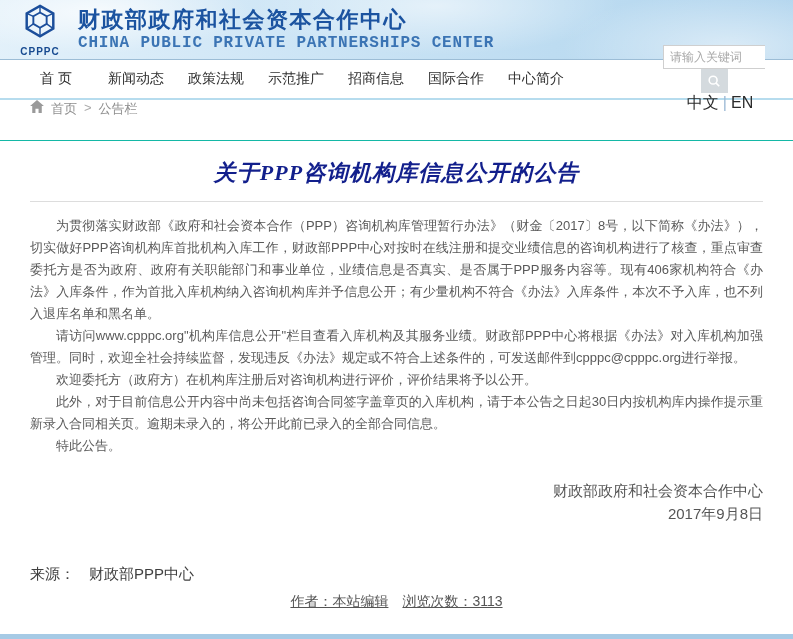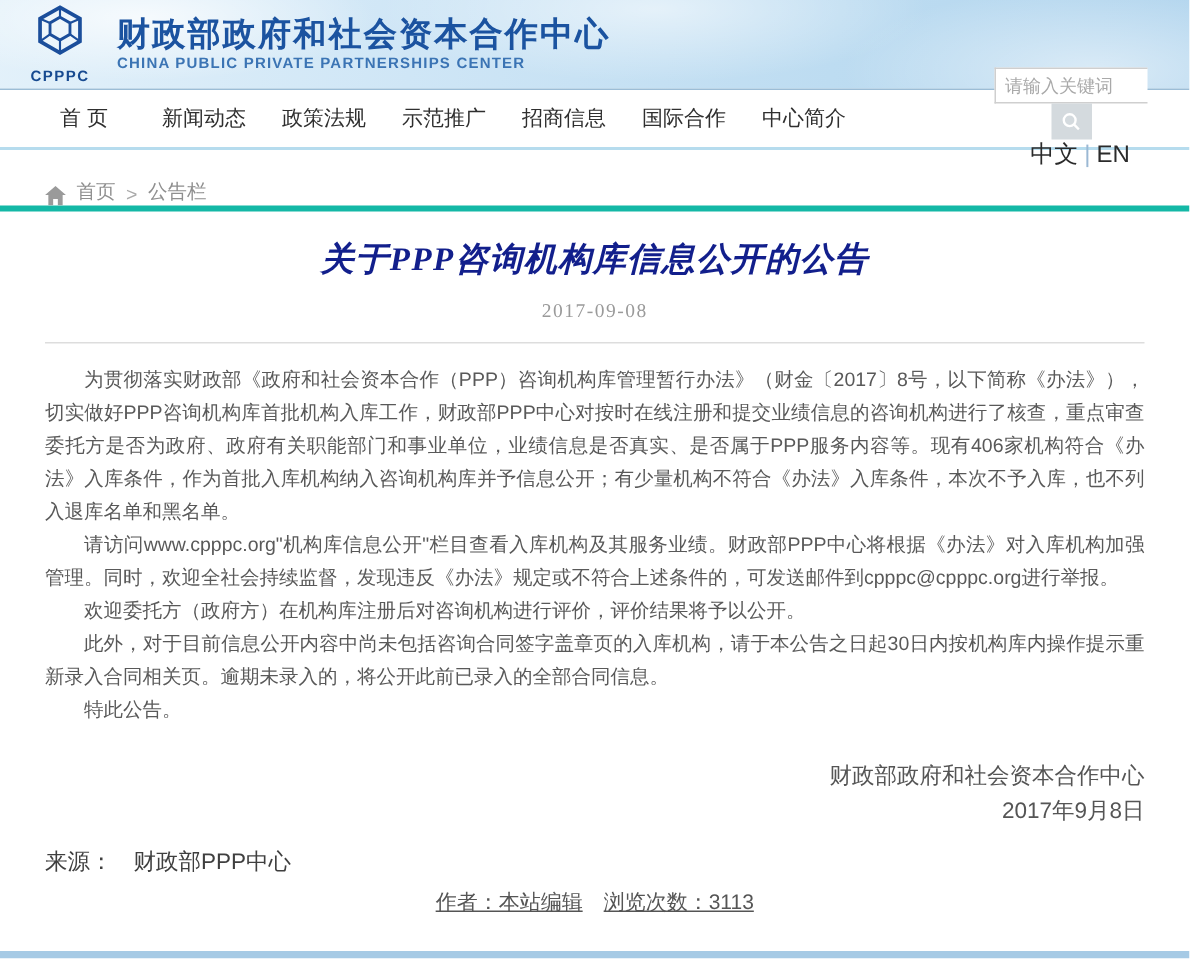--- a/index.html
+++ b/index.html
@@ -26,21 +26,21 @@
   }
   .logo-block { display: flex; flex-direction: column; align-items: center; width: 64px; }
   .logo-abbr { font-size: 10px; font-weight: bold; color: #174a90; letter-spacing: 1px; margin-top: 1px; }
   .brand-block { margin-left: 6px; }
   .brand-title {
     font-size: 22px; font-weight: bold; color: #1b53a0;
     letter-spacing: 1.5px; line-height: 24px;
     font-family: "Liberation Sans", "DejaVu Sans", sans-serif;
   }
   .brand-subtitle {
-    font-size: 10px; font-weight: bold; color: #3b74b4; letter-spacing: .8px; margin-top: 2px;
+    font-size: 16px; font-weight: bold; color: #3b74b4; letter-spacing: .8px; margin-top: 2px; font-family: Liberation Mono, monospace;
   }
   
   .main-nav {
     height: 40px;
     background: #fff;
     border-bottom: 2px solid #b6dcee;
     display: flex;
     align-items: center;
     padding: 0 28px;
   }
@@ -57,22 +57,22 @@
   .search-input::placeholder { color: #a9a9a9; }
   .search-btn {
     width: 27px; height: 24px; border: none; background: #d4dade;
     display: flex; align-items: center; justify-content: center; cursor: pointer;
   }
   .lang-switch { margin-left: 12px; font-size: 16px; color: #2b2b2b; white-space: nowrap; }
   .lang-switch .divider { color: #9bb8d4; margin: 0 4px; }
   .lang-link { cursor: pointer; color: #2b2b2b; text-decoration: none; }
   
   .breadcrumb {
-    height: 41px; display: flex; align-items: flex-end;
-    padding: 0 30px; border-bottom: 4px solid #14b8a6;
+    height: 41px; display: flex; align-items: flex-start;
+    padding: 0 30px; border-bottom: 1px solid #14b8a6;
     font-size: 13px; color: #8f8f8f;
   }
   .breadcrumb .sep { margin: 0 7px; color: #aaa; }
   .breadcrumb .crumb { color: #8f8f8f; text-decoration: none; cursor: pointer; }
   .home-glyph { margin-right: 7px; display: inline-flex; }
   
   .article { padding: 0 30px; }
   .article-title {
     margin-top: 17px; text-align: center;
     font-family: "Liberation Serif", "DejaVu Serif", serif;
@@ -156,21 +156,20 @@
       <path d="M8 0 L16 7 H13.5 V15 H9.8 V10 H6.2 V15 H2.5 V7 H0 Z" fill="#9a9a9a"></path>
     </svg>
   </span>
   <a class="crumb">首页</a>
   <span class="sep">&gt;</span>
   <a class="crumb">公告栏</a>
 </div>
 
 <div class="article">
   <h1 class="article-title">关于PPP咨询机构库信息公开的公告</h1>
-  <div class="article-date">2017-09-08</div>
   <hr class="title-divider">
   <div class="article-body">
     <p>为贯彻落实财政部《政府和社会资本合作（PPP）咨询机构库管理暂行办法》（财金〔2017〕8号，以下简称《办法》），切实做好PPP咨询机构库首批机构入库工作，财政部PPP中心对按时在线注册和提交业绩信息的咨询机构进行了核查，重点审查委托方是否为政府、政府有关职能部门和事业单位，业绩信息是否真实、是否属于PPP服务内容等。现有406家机构符合《办法》入库条件，作为首批入库机构纳入咨询机构库并予信息公开；有少量机构不符合《办法》入库条件，本次不予入库，也不列入退库名单和黑名单。</p>
     <p>请访问www.cpppc.org"机构库信息公开"栏目查看入库机构及其服务业绩。财政部PPP中心将根据《办法》对入库机构加强管理。同时，欢迎全社会持续监督，发现违反《办法》规定或不符合上述条件的，可发送邮件到cpppc@cpppc.org进行举报。</p>
     <p>欢迎委托方（政府方）在机构库注册后对咨询机构进行评价，评价结果将予以公开。</p>
     <p>此外，对于目前信息公开内容中尚未包括咨询合同签字盖章页的入库机构，请于本公告之日起30日内按机构库内操作提示重新录入合同相关页。逾期未录入的，将公开此前已录入的全部合同信息。</p>
     <p>特此公告。</p>
   </div>
   <div class="signature">
     <div>财政部政府和社会资本合作中心</div>

